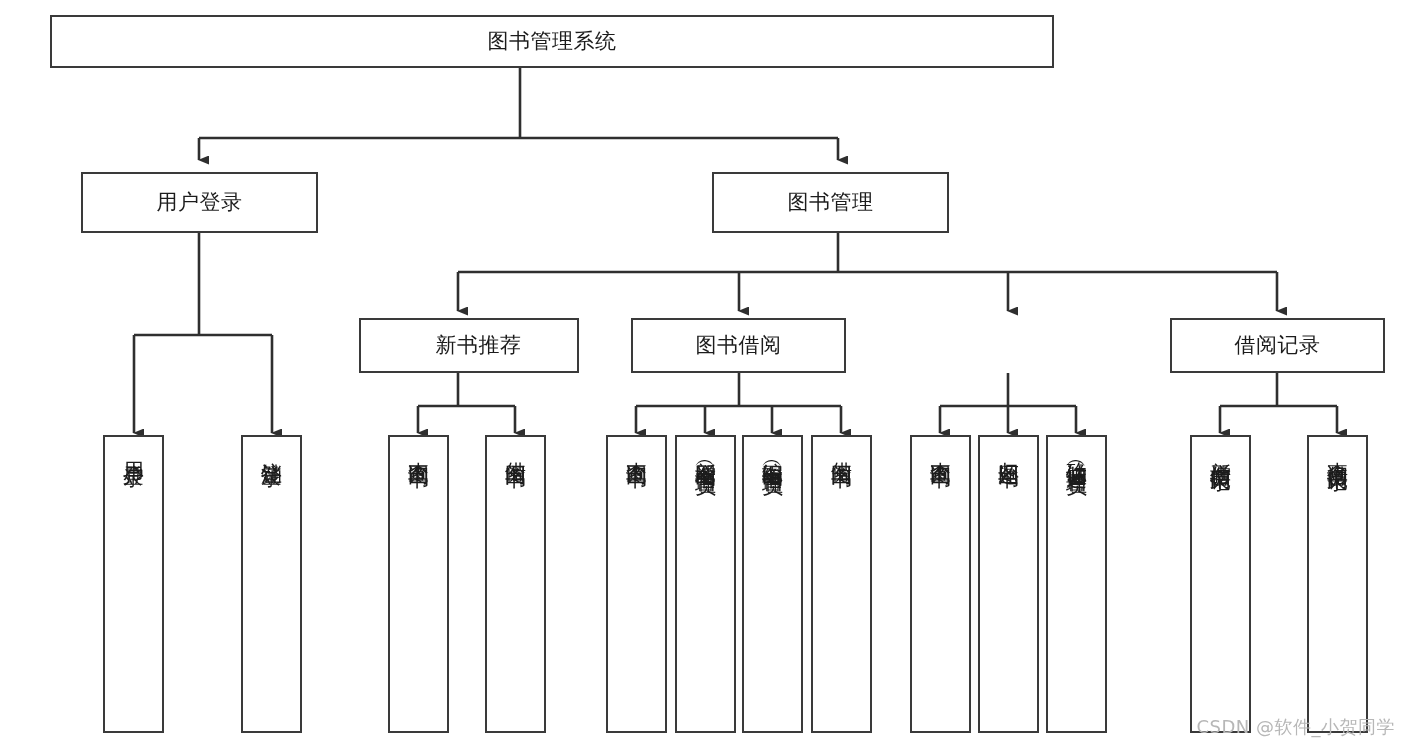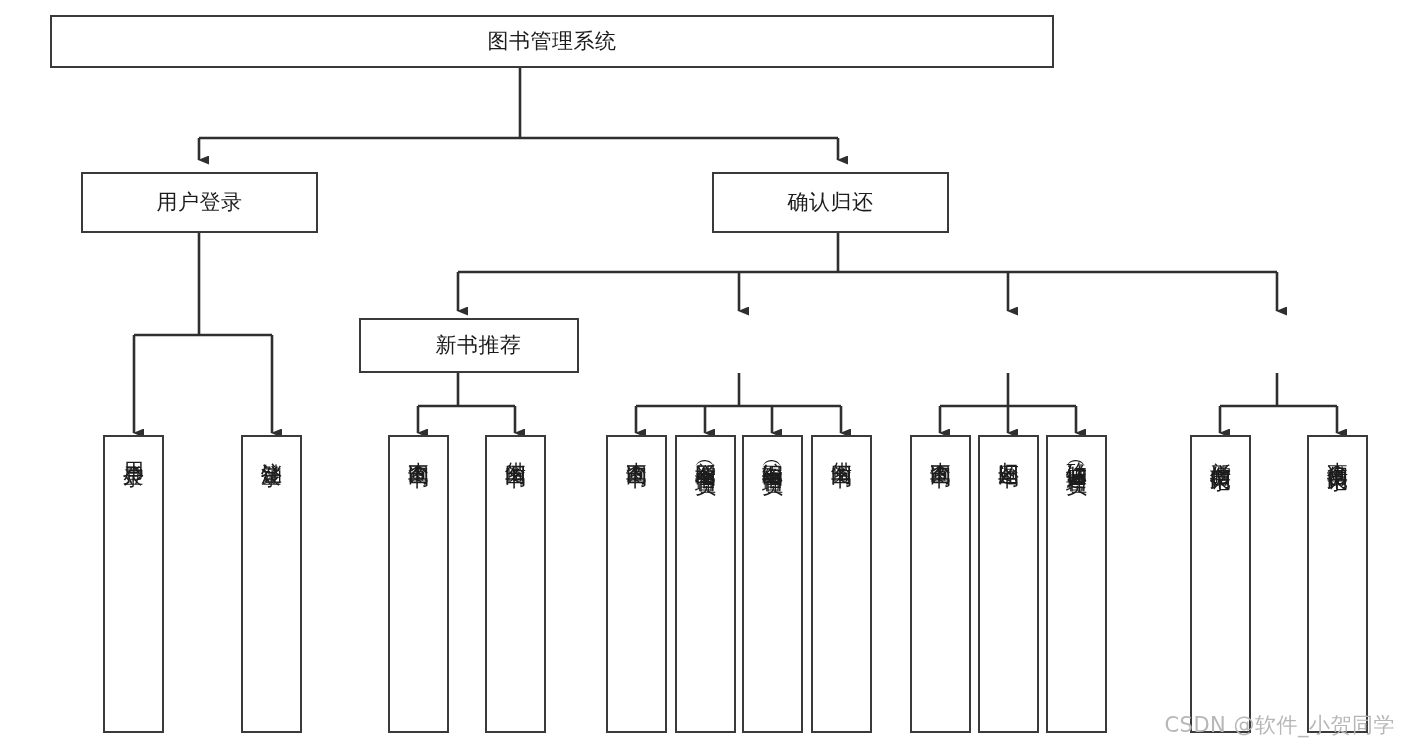--- a/index.html
+++ b/index.html
@@ -52,21 +52,21 @@
     font-size: 21px;
     line-height: 1.15;
     letter-spacing: 2px;
     white-space: normal;
     text-align: center;
   }
   #watermark {
     position: absolute;
     right: 10px;
     bottom: 8px;
-    font-size: 21px;
+    font-size: 18px;
     color: #b7b7b7;
     letter-spacing: 0.5px;
     white-space: nowrap;
     pointer-events: none;
     text-align: center;
   }
 </style>
 </head>
 <body>
 
@@ -123,25 +123,31 @@
   </svg>
 
   <div class="node-box" style="left:18px; top:15px; width:1004px; height:53px;margin-left:32px;">
     <span class="node-label">图书管理系统</span>
   </div>
 
   <div class="node-box" style="left:81px; top:172px; width:237px; height:61px;">
     <span class="node-label">用户登录</span>
   </div>
   <div class="node-box" style="left:712px; top:172px; width:237px; height:61px;">
-    <span class="node-label">确认归还</span>
+    <span class="node-label">图书管理</span>
   </div>
 
   <div class="node-box" style="left:359px; top:318px; width:220px; height:55px;padding-left:19px;">
     <span class="node-label">新书推荐</span>
+  </div>
+  <div class="node-box" style="left:631px; top:318px; width:215px; height:55px;">
+    <span class="node-label">图书借阅</span>
+  </div>
+  <div class="node-box" style="left:1170px; top:318px; width:215px; height:55px;">
+    <span class="node-label">借阅记录</span>
   </div>
 
   <div class="node-box leaf" style="left:103px; top:435px; width:61px; height:298px;">
     <span class="node-label">用户登录</span>
   </div>
   <div class="node-box leaf" style="left:241px; top:435px; width:61px; height:298px;">
     <span class="node-label">注销登录</span>
   </div>
 
   <div class="node-box leaf" style="left:388px; top:435px; width:61px; height:298px;">

